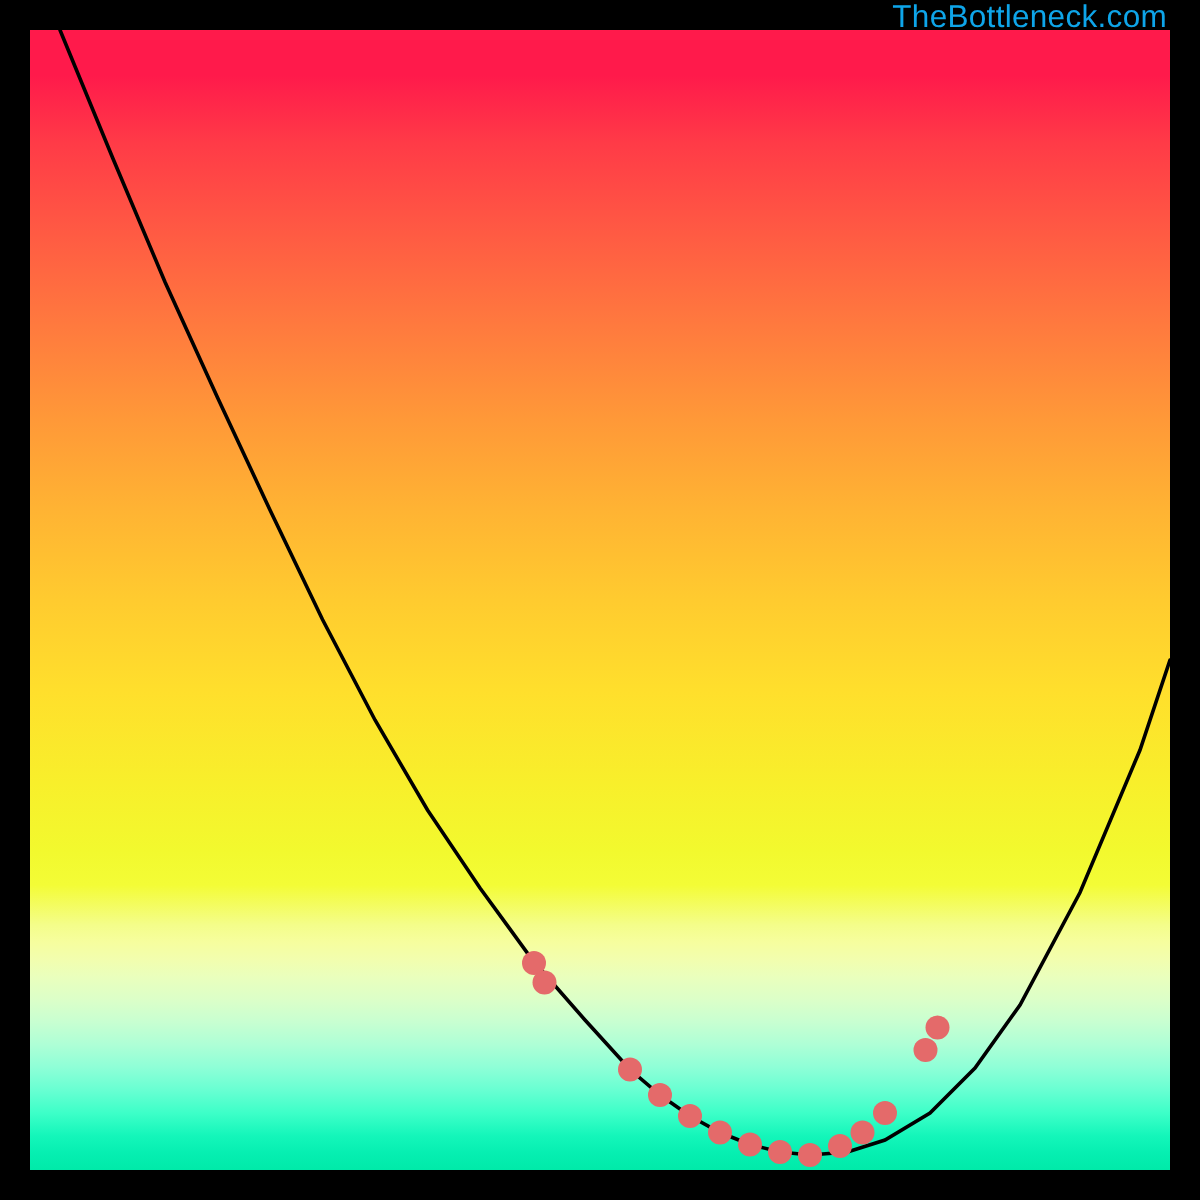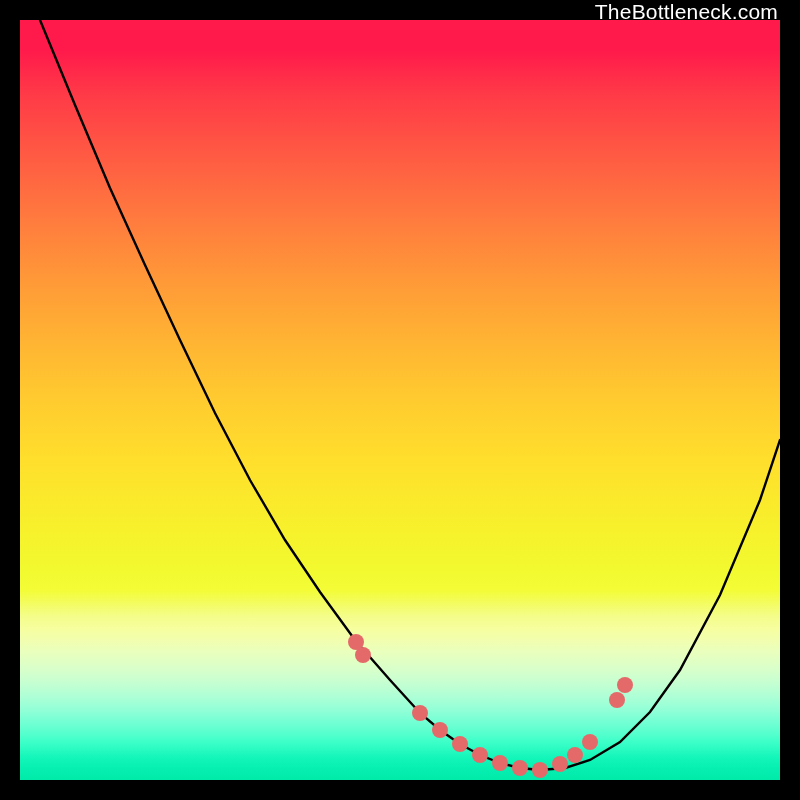--- a/index.html
+++ b/index.html
@@ -42,21 +42,21 @@
       #3dffc8 95%,
       #14f6ba 97%,
       #06efb1 98.5%,
       #00eaa9 100%
     );
   }
   .watermark {
     position: absolute;
     top: 0px;
     right: 22px;
-    color: #ffffff;
+    color: #0ea5e9;
     font-size: 21px;
     font-weight: 500;
     letter-spacing: 0.2px;
     z-index: 5;
   }
   svg.plot {
     position: absolute;
     left: 0;
     top: 0;
     width: 760px;

